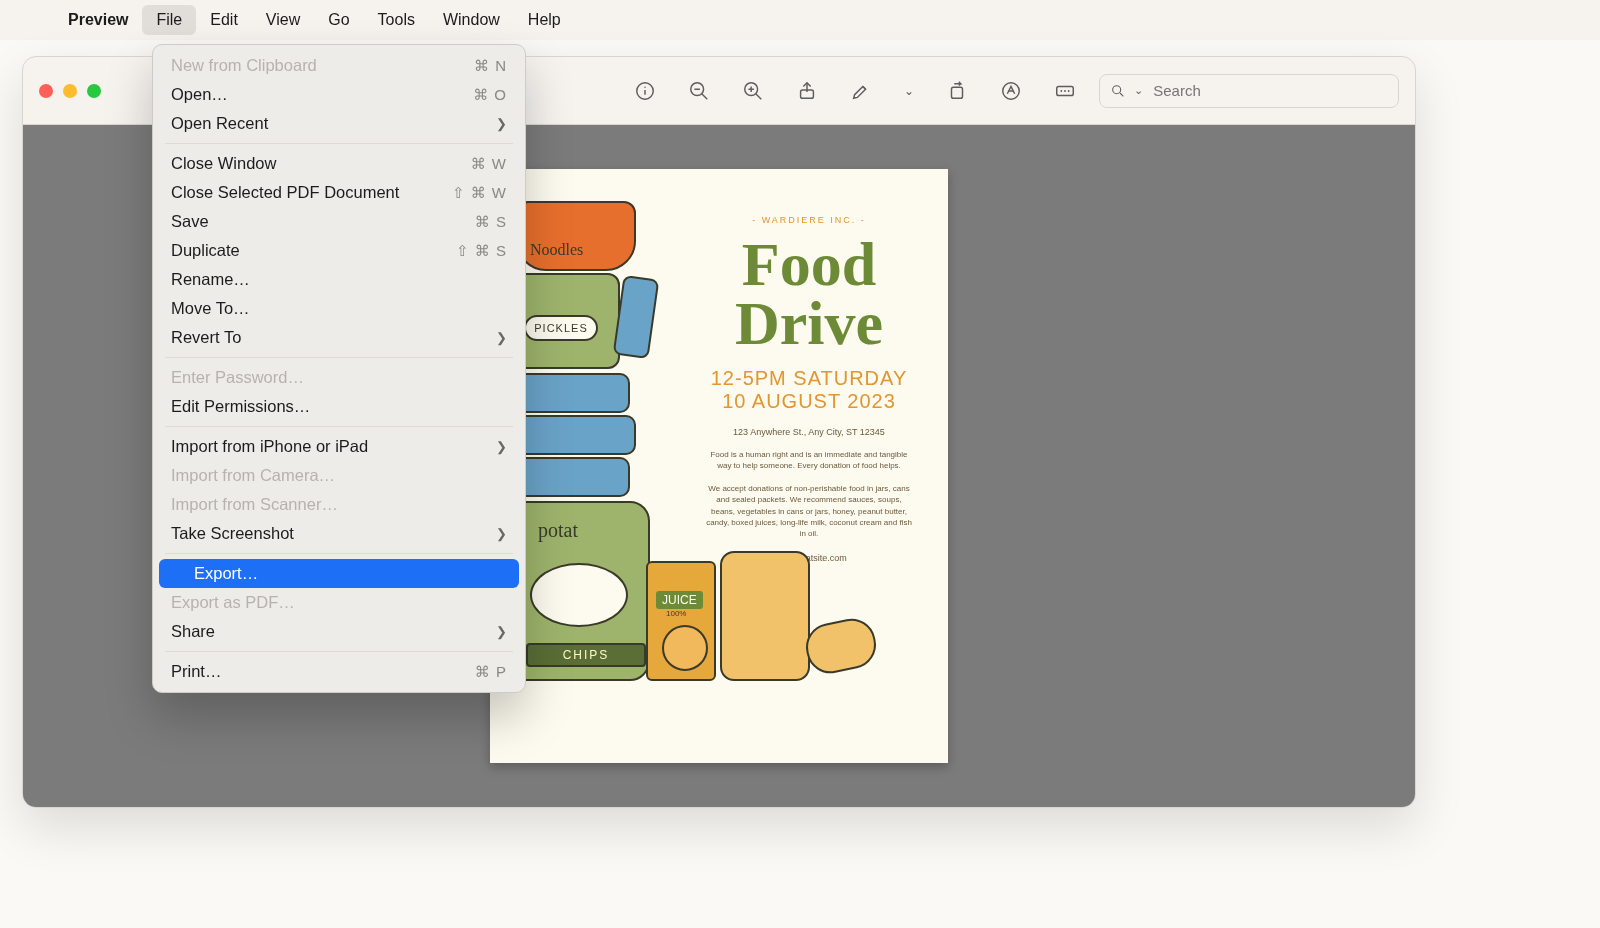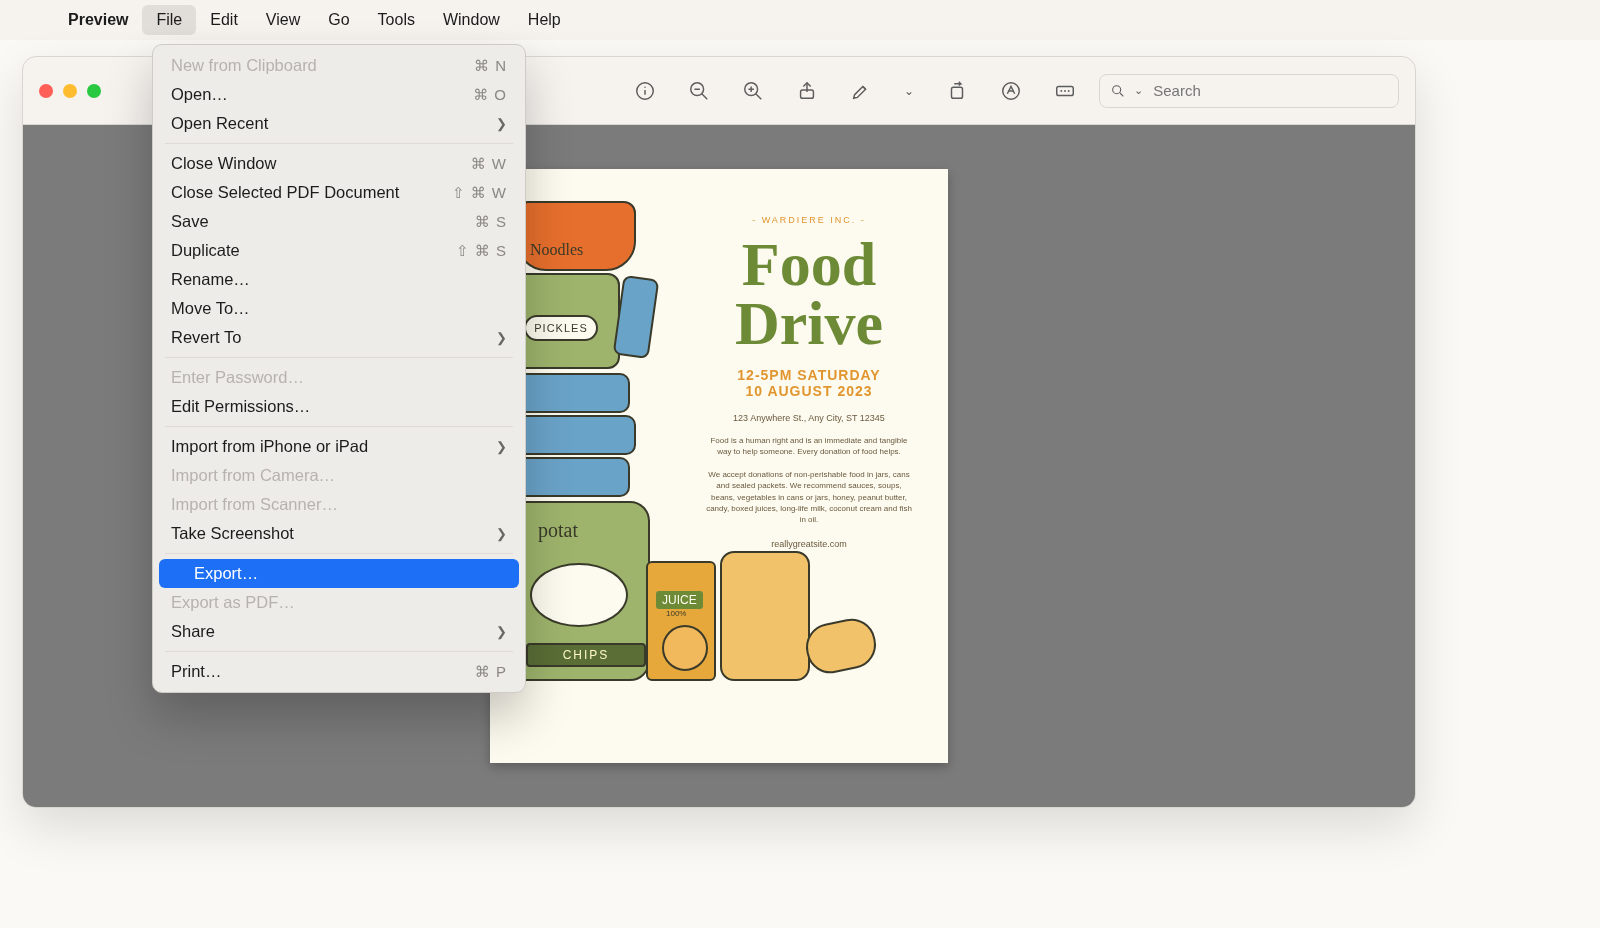--- a/index.html
+++ b/index.html
@@ -153,22 +153,22 @@
   .fd-title {
     font-family: Georgia, "Times New Roman", serif;
     font-weight: 700;
     font-size: 62px;
     line-height: .95;
     color: #6d8b36;
     margin-top: 10px;
   }
   .fd-time {
     margin-top: 14px;
-    font-size: 14px;
-    font-weight: 700;
+    font-size: 20px;
+    font-weight: 400;
     color: #e1962f;
     letter-spacing: 1px;
   }
   .fd-addr {
     margin-top: 14px;
     font-size: 9px;
     color: #6a5a3e;
   }
   .fd-para {
     margin-top: 12px;

